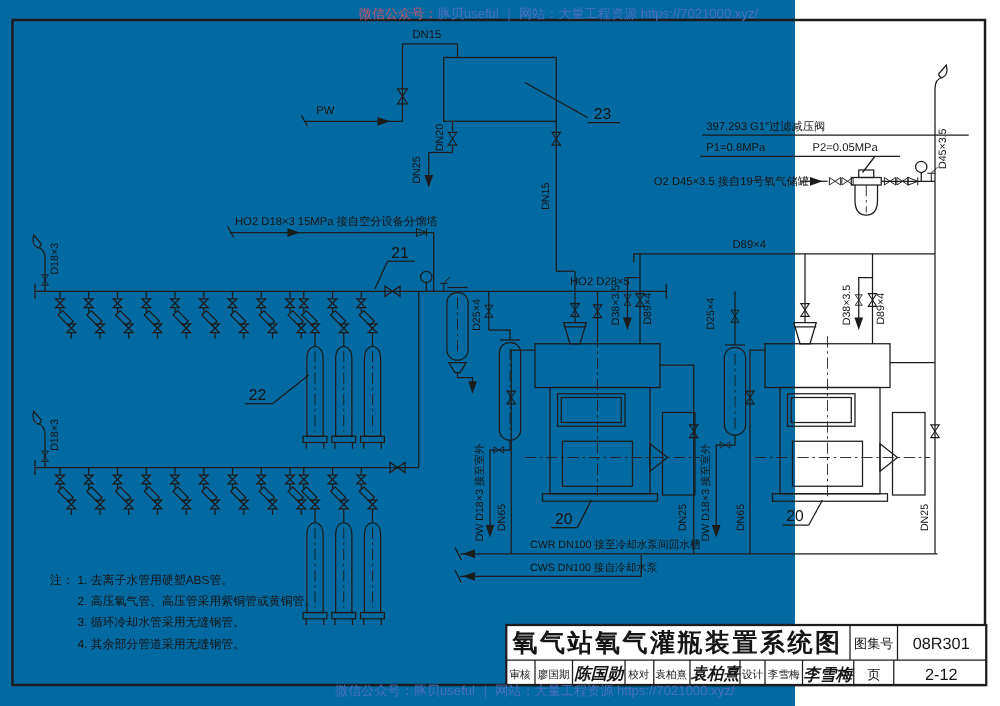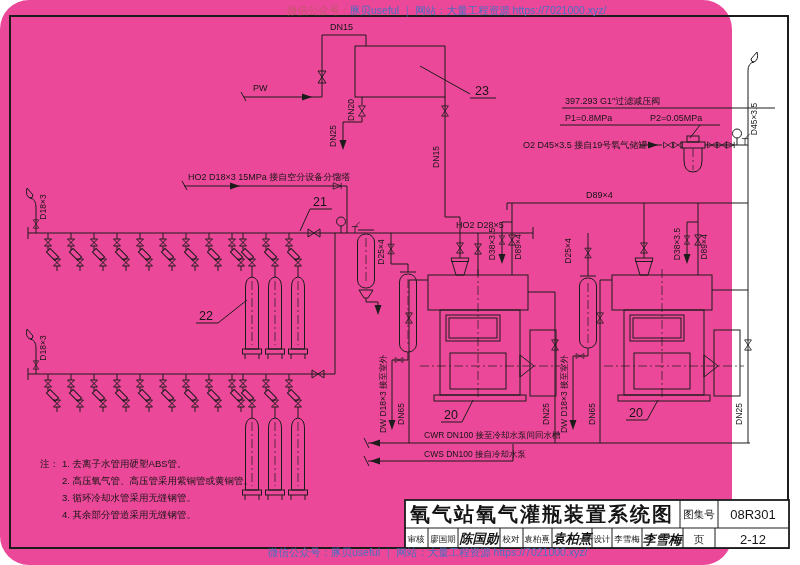--- a/index.html
+++ b/index.html
@@ -1,16 +1,16 @@
 <!DOCTYPE html>
 <html><head>
 <meta charset="utf-8">
 <style>
   html,body{margin:0;padding:0;background:#fff;}
-  #stage{position:relative;width:732px;height:565px;background:#ec4899;font-family:"Liberation Sans","DejaVu Sans",sans-serif;border-radius:29px;}
+  #stage{position:relative;width:636px;height:565px;background:#0369a1;font-family:"Liberation Sans","DejaVu Sans",sans-serif;}
   svg{position:absolute;left:0;top:0;}
   .s{stroke:#1c1c1c;stroke-width:1;fill:none;}
   .s2{stroke:#1c1c1c;stroke-width:2;fill:none;}
   .f{fill:#1c1c1c;stroke:none;}
   .cl{stroke:#1c1c1c;stroke-width:.7;stroke-dasharray:9 3 2 3;fill:none;}
   text{fill:#151515;font-family:"Liberation Sans","DejaVu Sans",sans-serif;}
   .t9{font-size:9px;}
   .t85{font-size:8.5px;}
   .t12{font-size:12.5px;}
   .tn{font-size:9.5px;}

